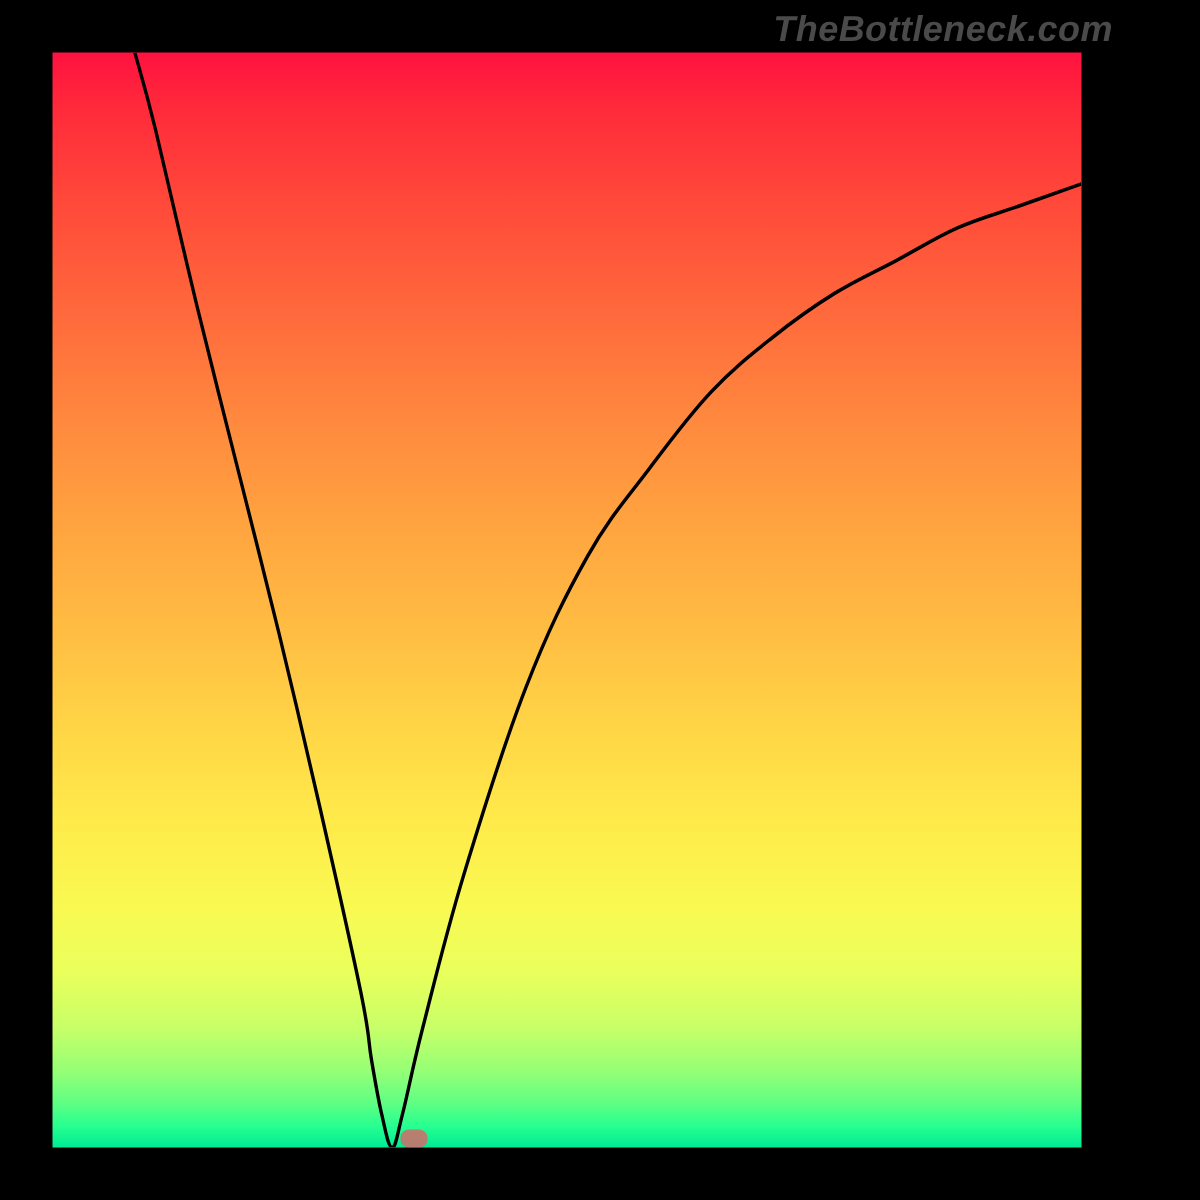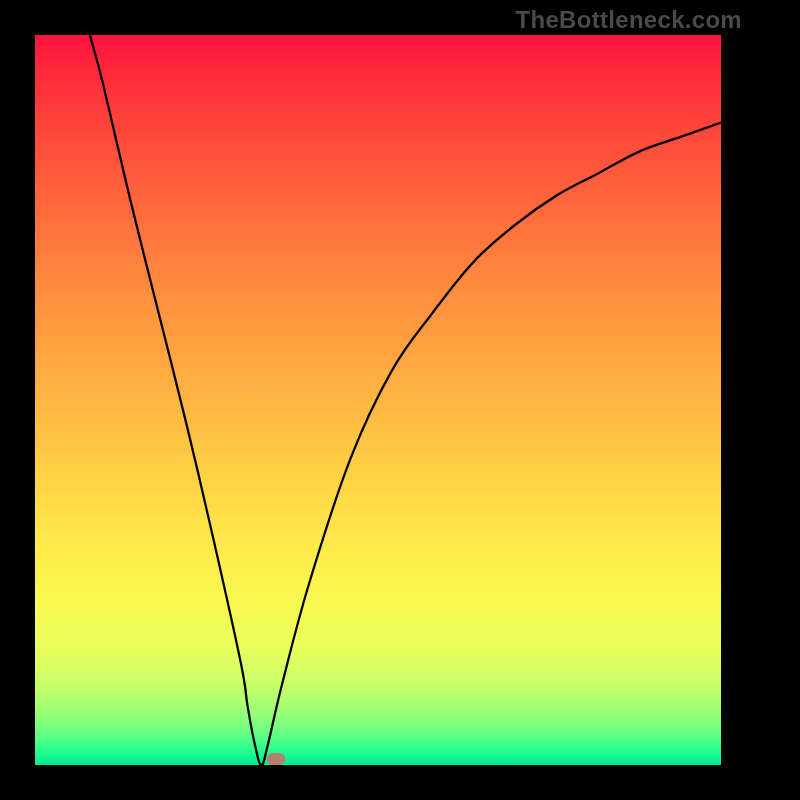--- a/index.html
+++ b/index.html
@@ -2,20 +2,21 @@
 <html><head>
 <meta charset="utf-8">
 <style>
   * { margin: 0; padding: 0; box-sizing: border-box; }
   html, body { width: 800px; height: 800px; overflow: hidden; background: #000; }
   .frame {
     width: 756px;
     height: 800px;
     background: #000;
     position: relative;
+    font-style: italic;
   }
   .watermark {
     position: absolute;
     top: 6px;
     right: 14px;
     font-family: Arial, Helvetica, sans-serif;
     font-size: 24px;
     font-weight: bold;
     color: #4a4a4a;
     letter-spacing: 0.3px;

